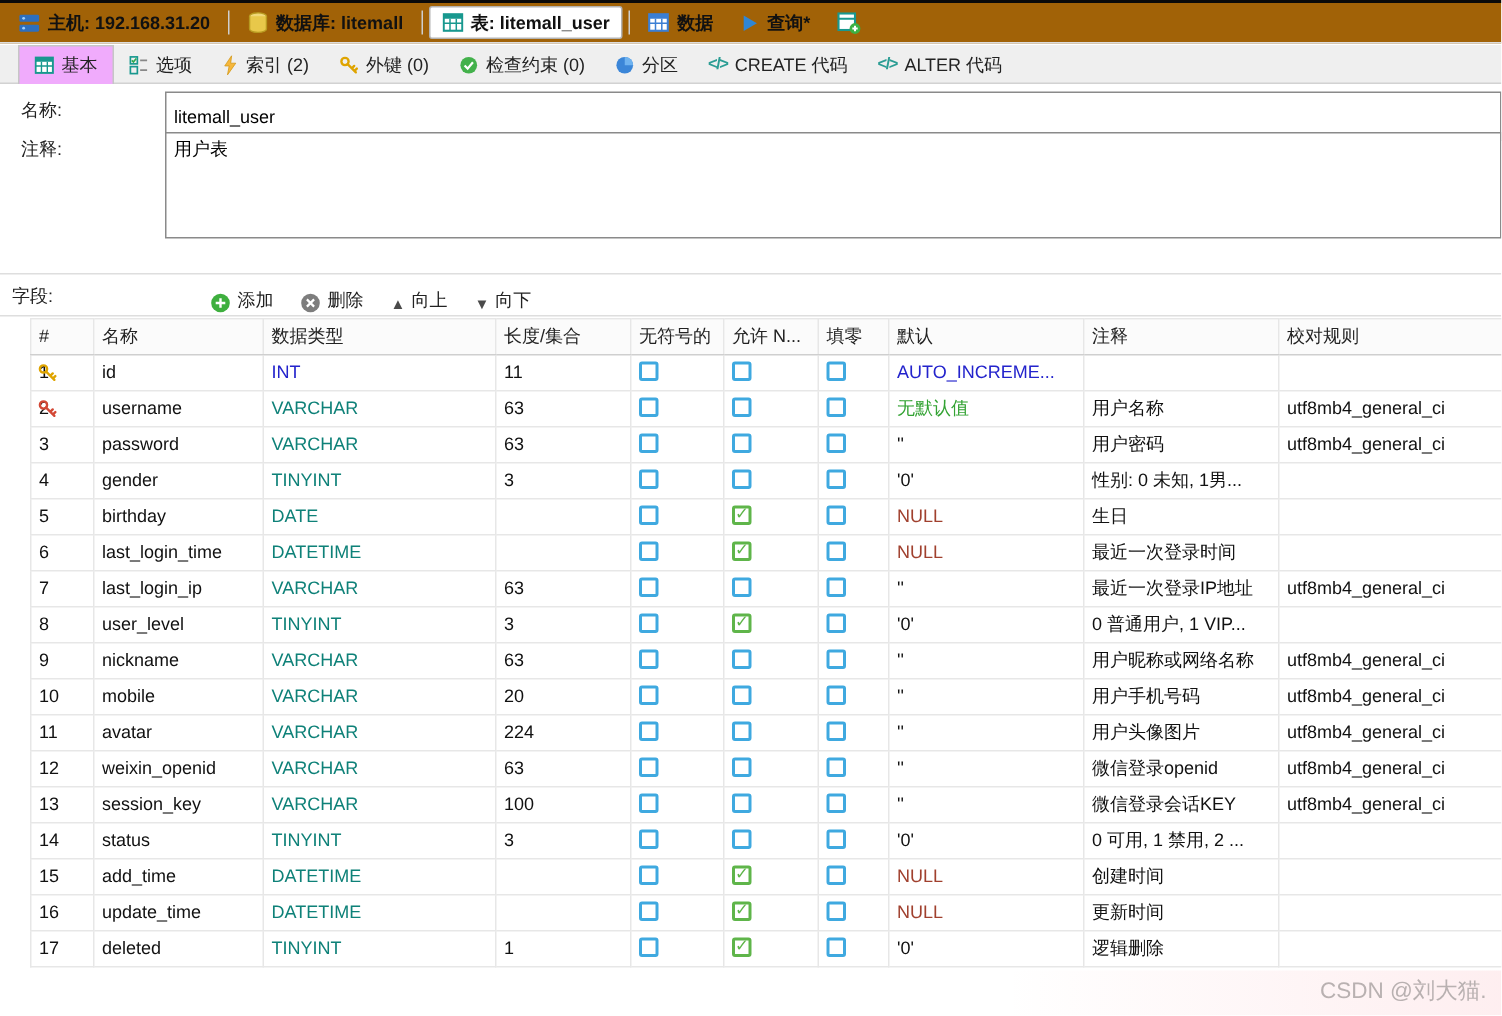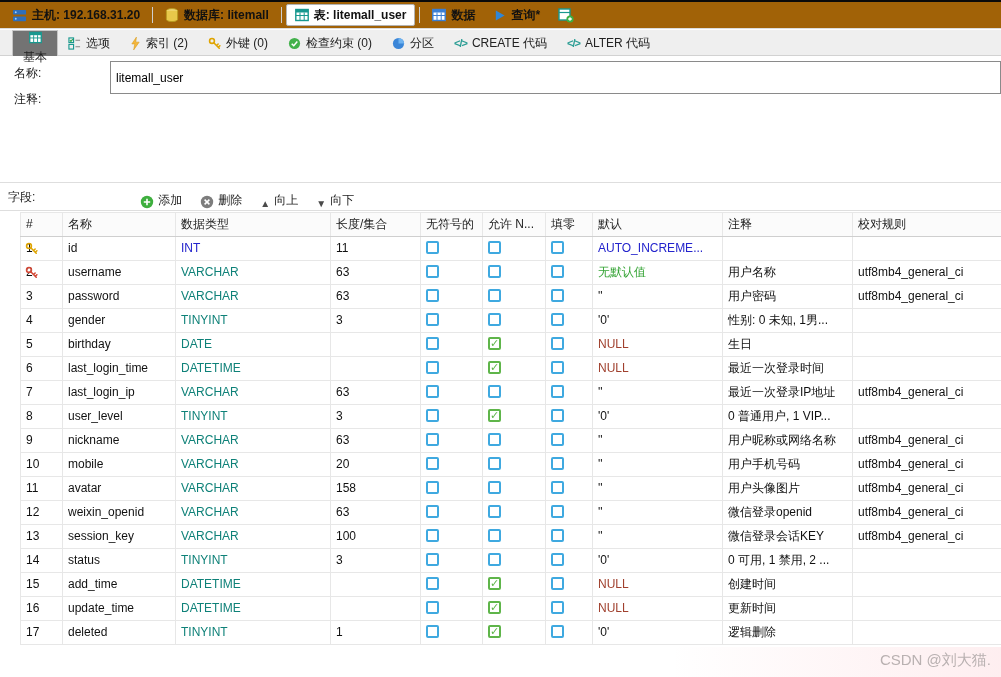--- a/index.html
+++ b/index.html
@@ -19,21 +19,21 @@
   .tb-tab { border:1px solid #b3b3b3; background:#fff; border-radius:2px; }
   .sep { width:1px; height:16px; background:#cfcfcf; margin:0 2px; }
   .icon { display:inline-flex; align-items:center; justify-content:center; }
   
   .tabbar {
     position:absolute; top:30px; left:0; width:100%; height:26px;
     background:#efefef; border-bottom:1px solid #d2d2d2;
     display:flex; align-items:flex-end; padding-left:12px;
   }
   .tab { height:24px; display:flex; align-items:center; gap:5px; padding:0 10px; color:#222; white-space:nowrap; cursor:default; }
-  .tab.active { background:#737373; border:1px solid #c6c6c6; border-bottom:none; height:26px; margin-bottom:-1px;flex-direction:column; }
+  .tab.active { background:#f0abfc; border:1px solid #c6c6c6; border-bottom:none; height:26px; margin-bottom:-1px; }
   .code-ic { font-weight:bold; font-size:11px; color:#2b9d94; letter-spacing:-1px; }
   
   .form-label { position:absolute; left:14px; color:#222; }
   .name-input {
     position:absolute; left:110px; top:61px; width:891px; height:33px;
     border:1px solid #8a8a8a; padding:0 5px; font:inherit; background:#fff;
   }
   .comment-input {
     position:absolute; left:110px; top:88px; width:891px; height:71px;
     border:1px solid #8a8a8a; padding:2px 5px; font:inherit; background:#fff; resize:none;
@@ -209,20 +209,21 @@
     </div>
     <div class="tab">
       <span class="icon code-ic">&lt;/&gt;</span>
       <span>ALTER 代码</span>
     </div>
   </div>
 
   <span class="form-label" style="top:65px">名称:</span>
   <input class="name-input" value="litemall_user" style="">
   <span class="form-label" style="top:91px">注释:</span>
+  <textarea class="comment-input" style="">用户表</textarea>
 
   <div class="hr" style="top:182px"></div>
 
   <div class="fields-bar">
     <span class="fields-label">字段:</span>
     <button class="fbtn">
       <span class="icon">
         <svg width="14" height="14" viewBox="0 0 14 14">
             <circle cx="7" cy="7" r="6.2" fill="#3eaf3e"></circle>
             <path d="M7 3.8 V10.2 M3.8 7 H10.2" stroke="#fff" stroke-width="1.6"></path>
@@ -402,21 +403,21 @@
           <td class="c5 ck"><span class="cb cb-off"></span></td>
           <td class="c6 ck"><span class="cb cb-off"></span></td>
           <td class="c7 def-plain">''</td>
           <td class="c8">用户手机号码</td>
           <td class="c9">utf8mb4_general_ci</td>
         </tr>
         <tr>
           <td class="c0"><span>11</span></td>
           <td class="c1">avatar</td>
           <td class="c2 type">VARCHAR</td>
-          <td class="c3">158</td>
+          <td class="c3">224</td>
           <td class="c4 ck"><span class="cb cb-off"></span></td>
           <td class="c5 ck"><span class="cb cb-off"></span></td>
           <td class="c6 ck"><span class="cb cb-off"></span></td>
           <td class="c7 def-plain">''</td>
           <td class="c8">用户头像图片</td>
           <td class="c9">utf8mb4_general_ci</td>
         </tr>
         <tr>
           <td class="c0"><span>12</span></td>
           <td class="c1">weixin_openid</td>

